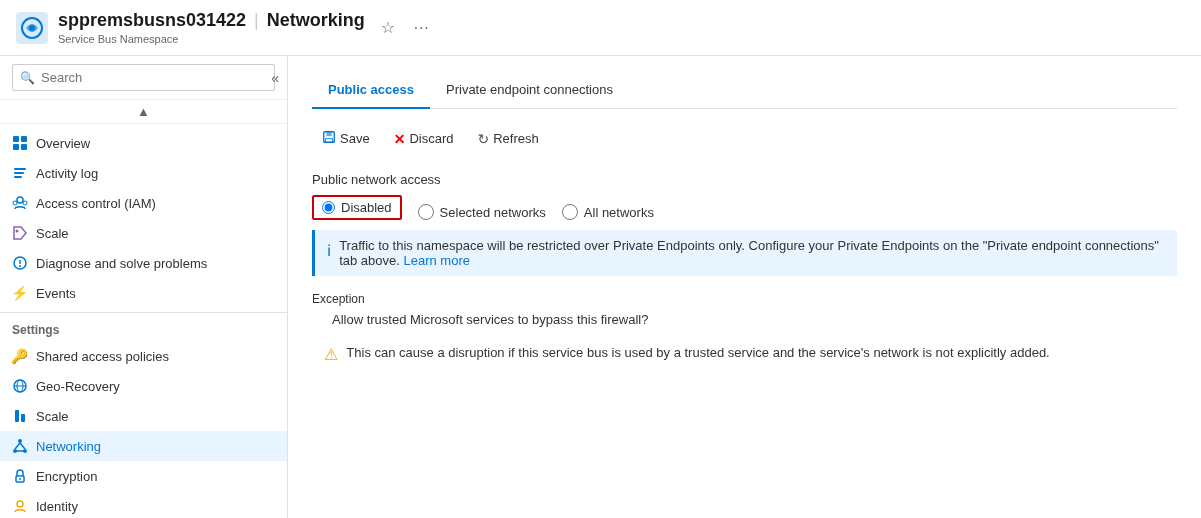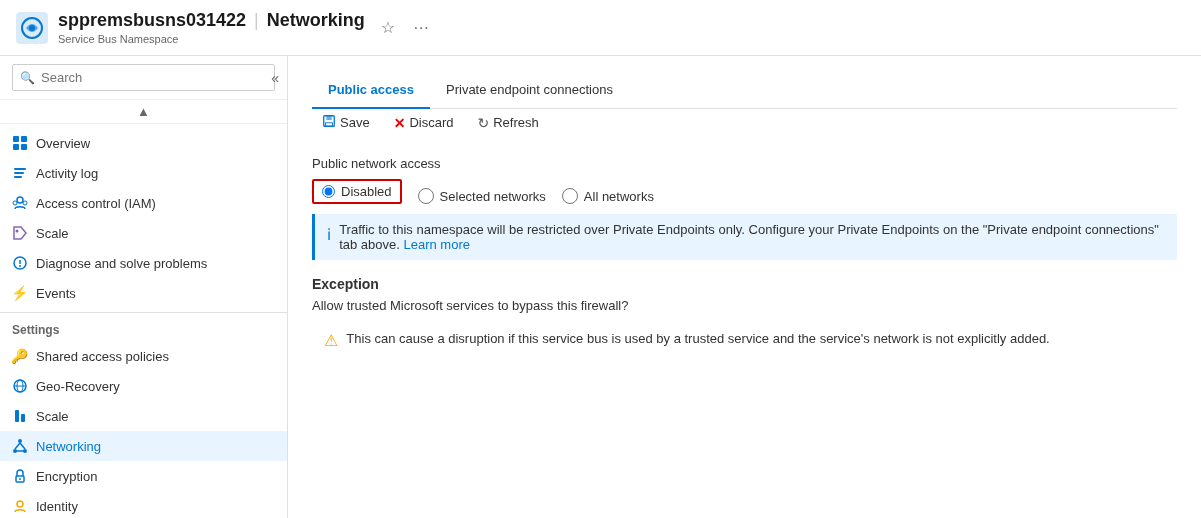--- a/index.html
+++ b/index.html
@@ -32,21 +32,21 @@
     .nav-section-title { padding: 10px 12px 4px; font-size: 12px; font-weight: 700; color: #666; border-top: 1px solid #e0e0e0; margin-top: 4px; }
 
     
     .scroll-up-btn { display: flex; justify-content: center; padding: 4px; background: #fff; border-bottom: 1px solid #eee; cursor: pointer; color: #666; }
 
     
     .content { flex: 1; overflow-y: auto; padding: 0; }
     .content-inner { padding: 16px 24px; }
 
     
-    .tabs { display: flex; border-bottom: 1px solid #e0e0e0; }
+    .tabs { display: flex; border-bottom: 1px solid #e0e0e0; margin-bottom: 16px; }
     .tab { padding: 10px 16px; cursor: pointer; font-size: 13px; color: #333; border-bottom: 2px solid transparent; margin-bottom: -1px; }
     .tab.active { color: #0078d4; border-bottom: 2px solid #0078d4; font-weight: 600; }
 
     
     .toolbar { display: flex; align-items: center; gap: 4px; margin-bottom: 20px; }
     .toolbar-btn { display: flex; align-items: center; gap: 4px; padding: 5px 10px; background: none; border: none; cursor: pointer; color: #333; font-size: 13px; border-radius: 2px; }
     .toolbar-btn .btn-icon { font-size: 14px; color: #0078d4; }
     .toolbar-btn.discard .btn-icon { color: #e00; }
     .toolbar-btn.refresh .btn-icon { color: #555; }
     .public-network-access-label { font-size: 13px; color: #333; margin-bottom: 8px; }
@@ -59,22 +59,22 @@
 
     
     .radio-disabled-wrapper { display: flex; align-items: center; gap: 6px; border: 2px solid #c00; padding: 3px 8px; border-radius: 2px; }
 
     
     .info-box { display: flex; align-items: flex-start; gap: 8px; background: #e8f4ff; border-left: 3px solid #0078d4; padding: 8px 12px; margin-bottom: 16px; font-size: 13px; color: #333; border-radius: 0 2px 2px 0; }
     .info-icon { color: #0078d4; font-size: 16px; flex-shrink: 0; margin-top: 1px; }
     .info-link { color: #0078d4; text-decoration: none; }
 
     
-    .exception-title { font-size: 14px; color: #333; font-weight: 700; margin-bottom: 6px; }
-    .exception-question { font-size: 13px; color: #333; margin-bottom: 8px; }
+    .exception-title { font-size: 12px; color: #333; font-weight: 400; margin-bottom: 6px; }
+    .exception-question { font-size: 13px; color: #333; margin-bottom: 8px; margin-left: 20px; }
 
     
     .warning-box { display: flex; align-items: flex-start; gap: 8px; padding: 8px 12px; margin-top: 10px; font-size: 13px; color: #333; }
     .warning-icon { color: #f8a800; font-size: 16px; flex-shrink: 0; }
 
     
     .icon-blue { color: #0078d4; }
     .icon-yellow { color: #f8a800; }
   </style>
 </head>

